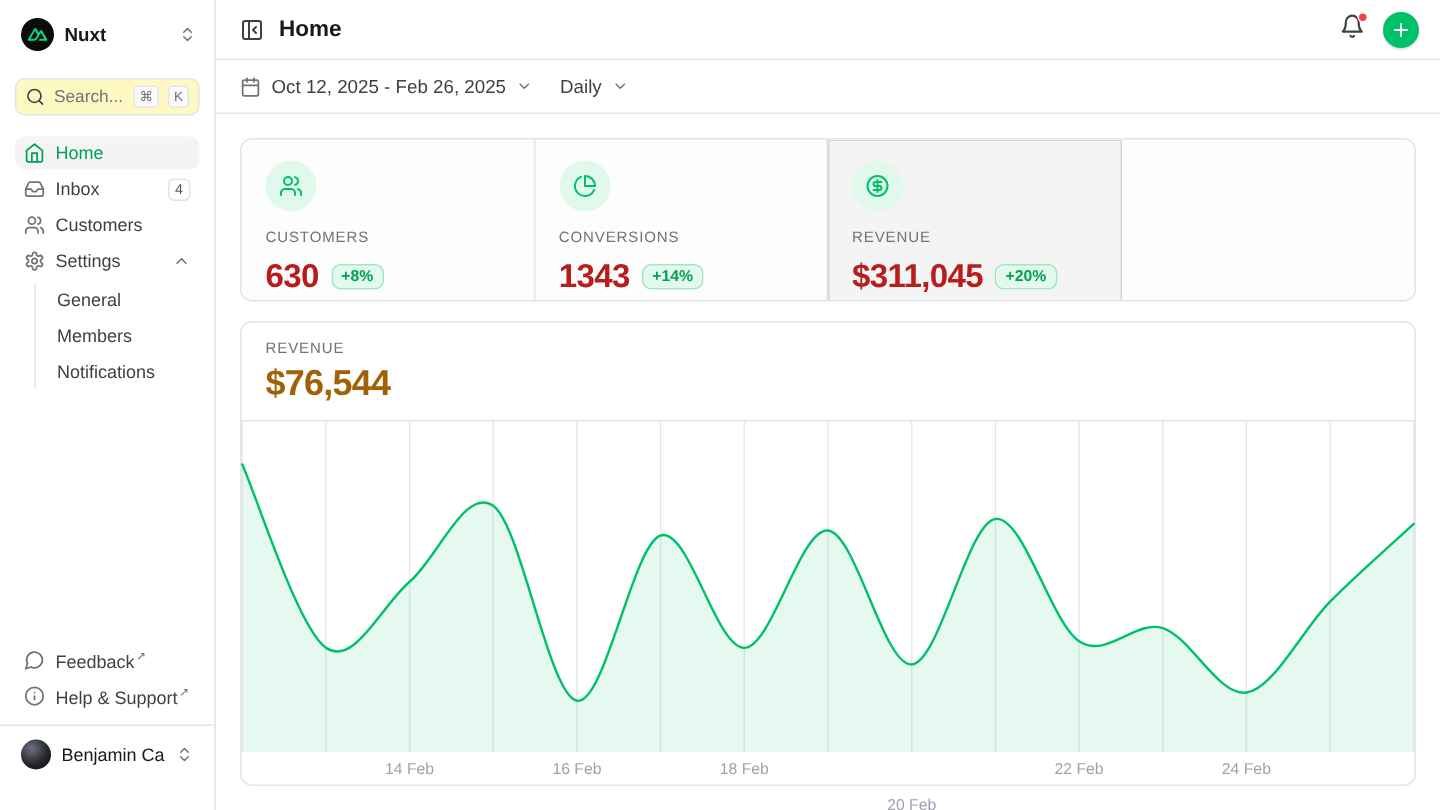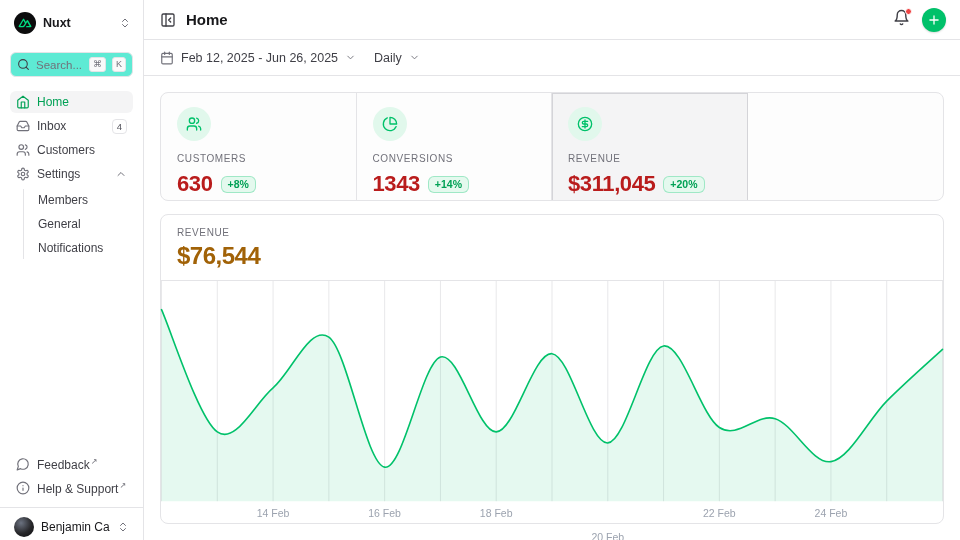--- a/index.html
+++ b/index.html
@@ -2,29 +2,29 @@
 <html><head>
 <meta charset="utf-8">
 <style>
   * { margin:0; padding:0; box-sizing:border-box; }
   html,body { width:960px; height:540px; overflow:hidden; background:#fff;
     font-family:"Liberation Sans","DejaVu Sans",sans-serif; color:#18181b; }
   .app { display:flex; width:960px; height:540px; }
 
   
   .sidebar { width:144px; min-width:144px; height:100%; border-right:1px solid #e4e4e7;
-    display:flex; flex-direction:column; padding:8px 10px 0; background:#fff; }
+    display:flex; flex-direction:column; padding:8px 10px 24px; background:#fff; }
   .ws-row { display:flex; align-items:center; gap:7px; padding:4px 2px 4px 4px; border-radius:6px; cursor:pointer; }
   .ws-logo { width:22px; height:22px; border-radius:50%; background:#0c0c0d; display:flex; align-items:center; justify-content:center; flex-shrink:0; }
   .ws-name { font-size:12.5px; font-weight:600; flex:1; }
   .icon { display:inline-flex; align-items:center; justify-content:center; flex-shrink:0; }
   .icon svg { display:block; }
   .muted-ic { color:#71717a; }
   .search-box { margin-top:14px; display:flex; align-items:center; gap:6px; border:1px solid #e4e4e7;
-    border-radius:6px; padding:4px 6px; background:#5eead4; cursor:text; }
+    border-radius:6px; padding:4px 6px; background:#fef9c3; cursor:text; }
   .search-box .ph { font-size:11.5px; color:#71717a; flex:1; }
   .kbd { font-size:9px; color:#71717a; border:1px solid #e4e4e7; background:#fafafa; border-radius:3px;
     padding:0 3px; line-height:13px; min-width:14px; text-align:center; }
   .nav { margin-top:14px; display:flex; flex-direction:column; gap:2px; }
   .nav-item { display:flex; align-items:center; gap:7px; padding:3px 6px; border-radius:6px;
     font-size:12px; color:#3f3f46; cursor:pointer; height:22px; }
   .nav-item .lbl { flex:1; white-space:nowrap; }
   .nav-item.active { background:#f4f4f5; color:#00a155; font-weight:500; }
   .nav-badge { font-size:9.5px; color:#52525b; border:1px solid #e4e4e7; border-radius:4px; padding:0 4px;
     line-height:13px; background:#fff; }
@@ -160,24 +160,24 @@
         </span>
         <span class="lbl">Settings</span>
         <span class="icon muted-ic">
           <svg viewBox="0 0 24 24" width="12" height="12" fill="none" stroke="currentColor" stroke-width="2" stroke-linecap="round" stroke-linejoin="round">
               <path d="m18 15-6-6-6 6"></path>
             </svg>
         </span>
       </div>
       <div class="subnav">
         <div class="nav-item">
+            <span class="lbl">General</span>
+          </div>
+        <div class="nav-item">
             <span class="lbl">Members</span>
-          </div>
-        <div class="nav-item">
-            <span class="lbl">General</span>
           </div>
         <div class="nav-item">
             <span class="lbl">Notifications</span>
           </div>
       </div>
     </nav>
 
     <div class="spacer"></div>
 
     <div class="side-foot">
@@ -246,21 +246,21 @@
     <div class="toolbar">
       <button class="tool-btn">
         <span class="icon muted-ic">
           <svg viewBox="0 0 24 24" width="14" height="14" fill="none" stroke="currentColor" stroke-width="2" stroke-linecap="round" stroke-linejoin="round">
               <rect width="18" height="18" x="3" y="4" rx="2"></rect>
               <path d="M8 2v4"></path>
               <path d="M16 2v4"></path>
               <path d="M3 10h18"></path>
             </svg>
         </span>
-        <span>Feb 12, 2025 - Jun 26, 2025</span>
+        <span>Oct 12, 2025 - Feb 26, 2025</span>
         <span class="icon muted-ic">
           <svg viewBox="0 0 24 24" width="11" height="11" fill="none" stroke="currentColor" stroke-width="2" stroke-linecap="round" stroke-linejoin="round">
               <path d="m6 9 6 6 6-6"></path>
             </svg>
         </span>
       </button>
       <button class="tool-btn">
         <span>Daily</span>
         <span class="icon muted-ic">
           <svg viewBox="0 0 24 24" width="11" height="11" fill="none" stroke="currentColor" stroke-width="2" stroke-linecap="round" stroke-linejoin="round">

